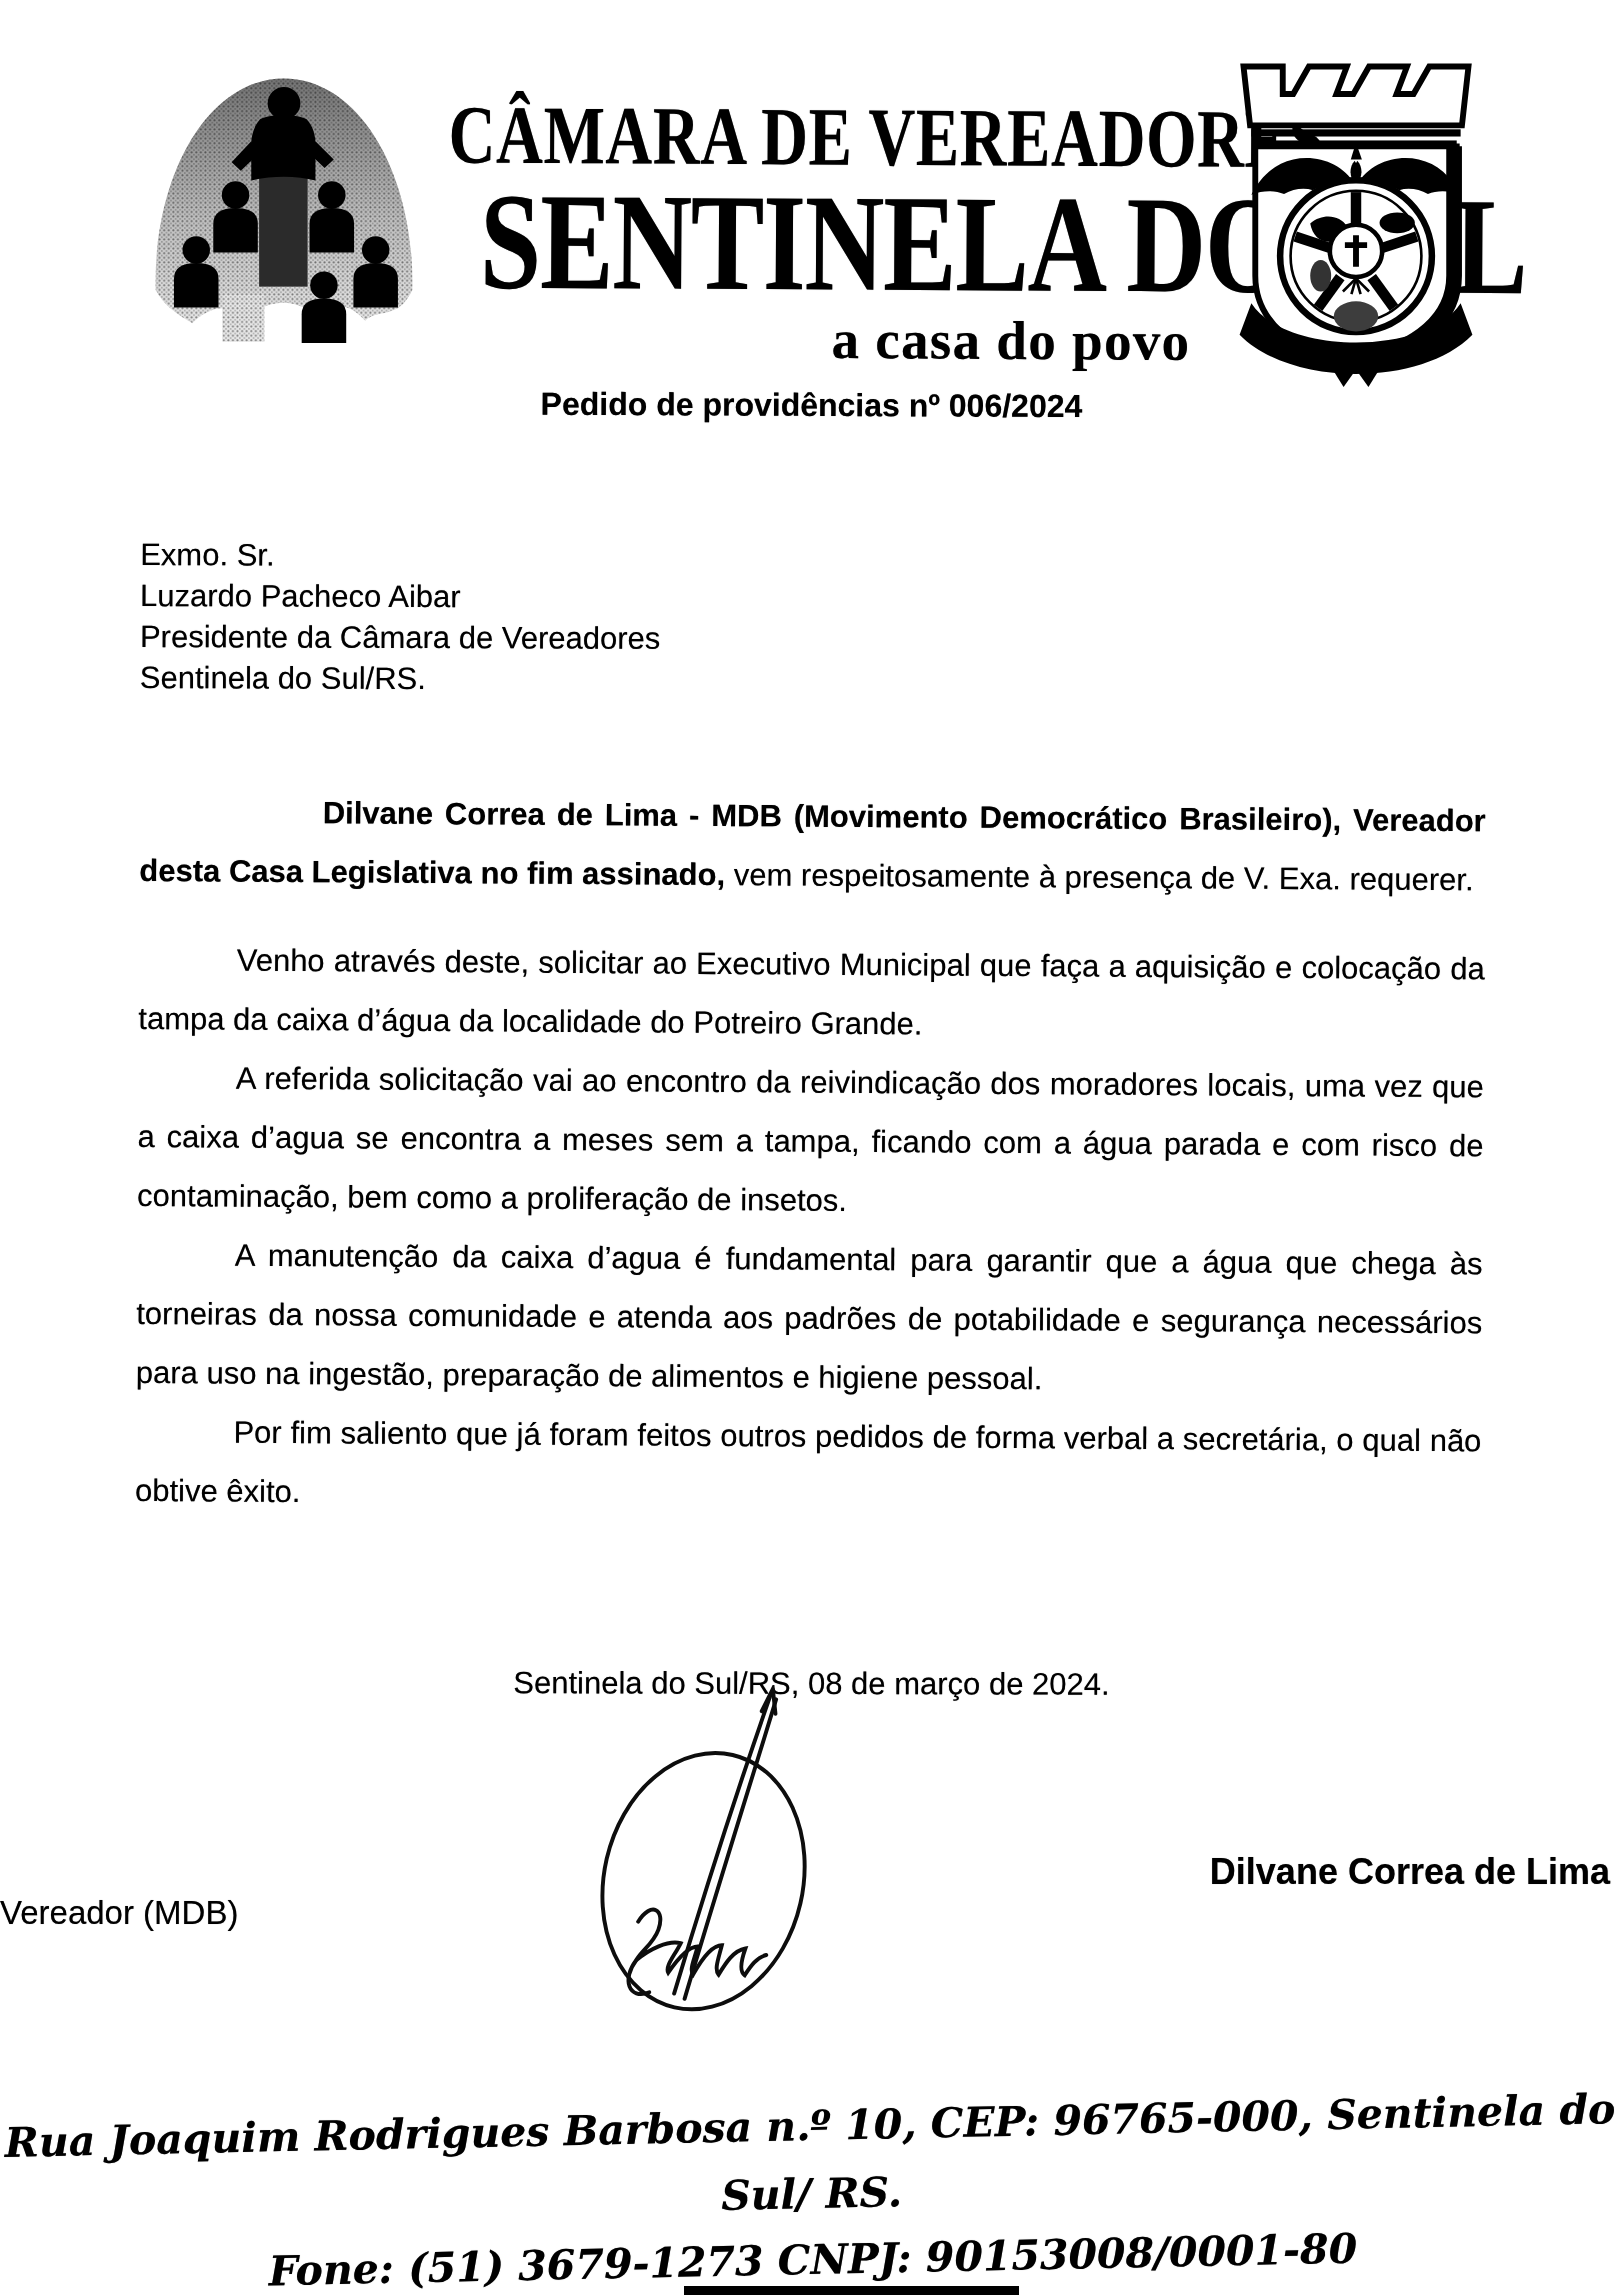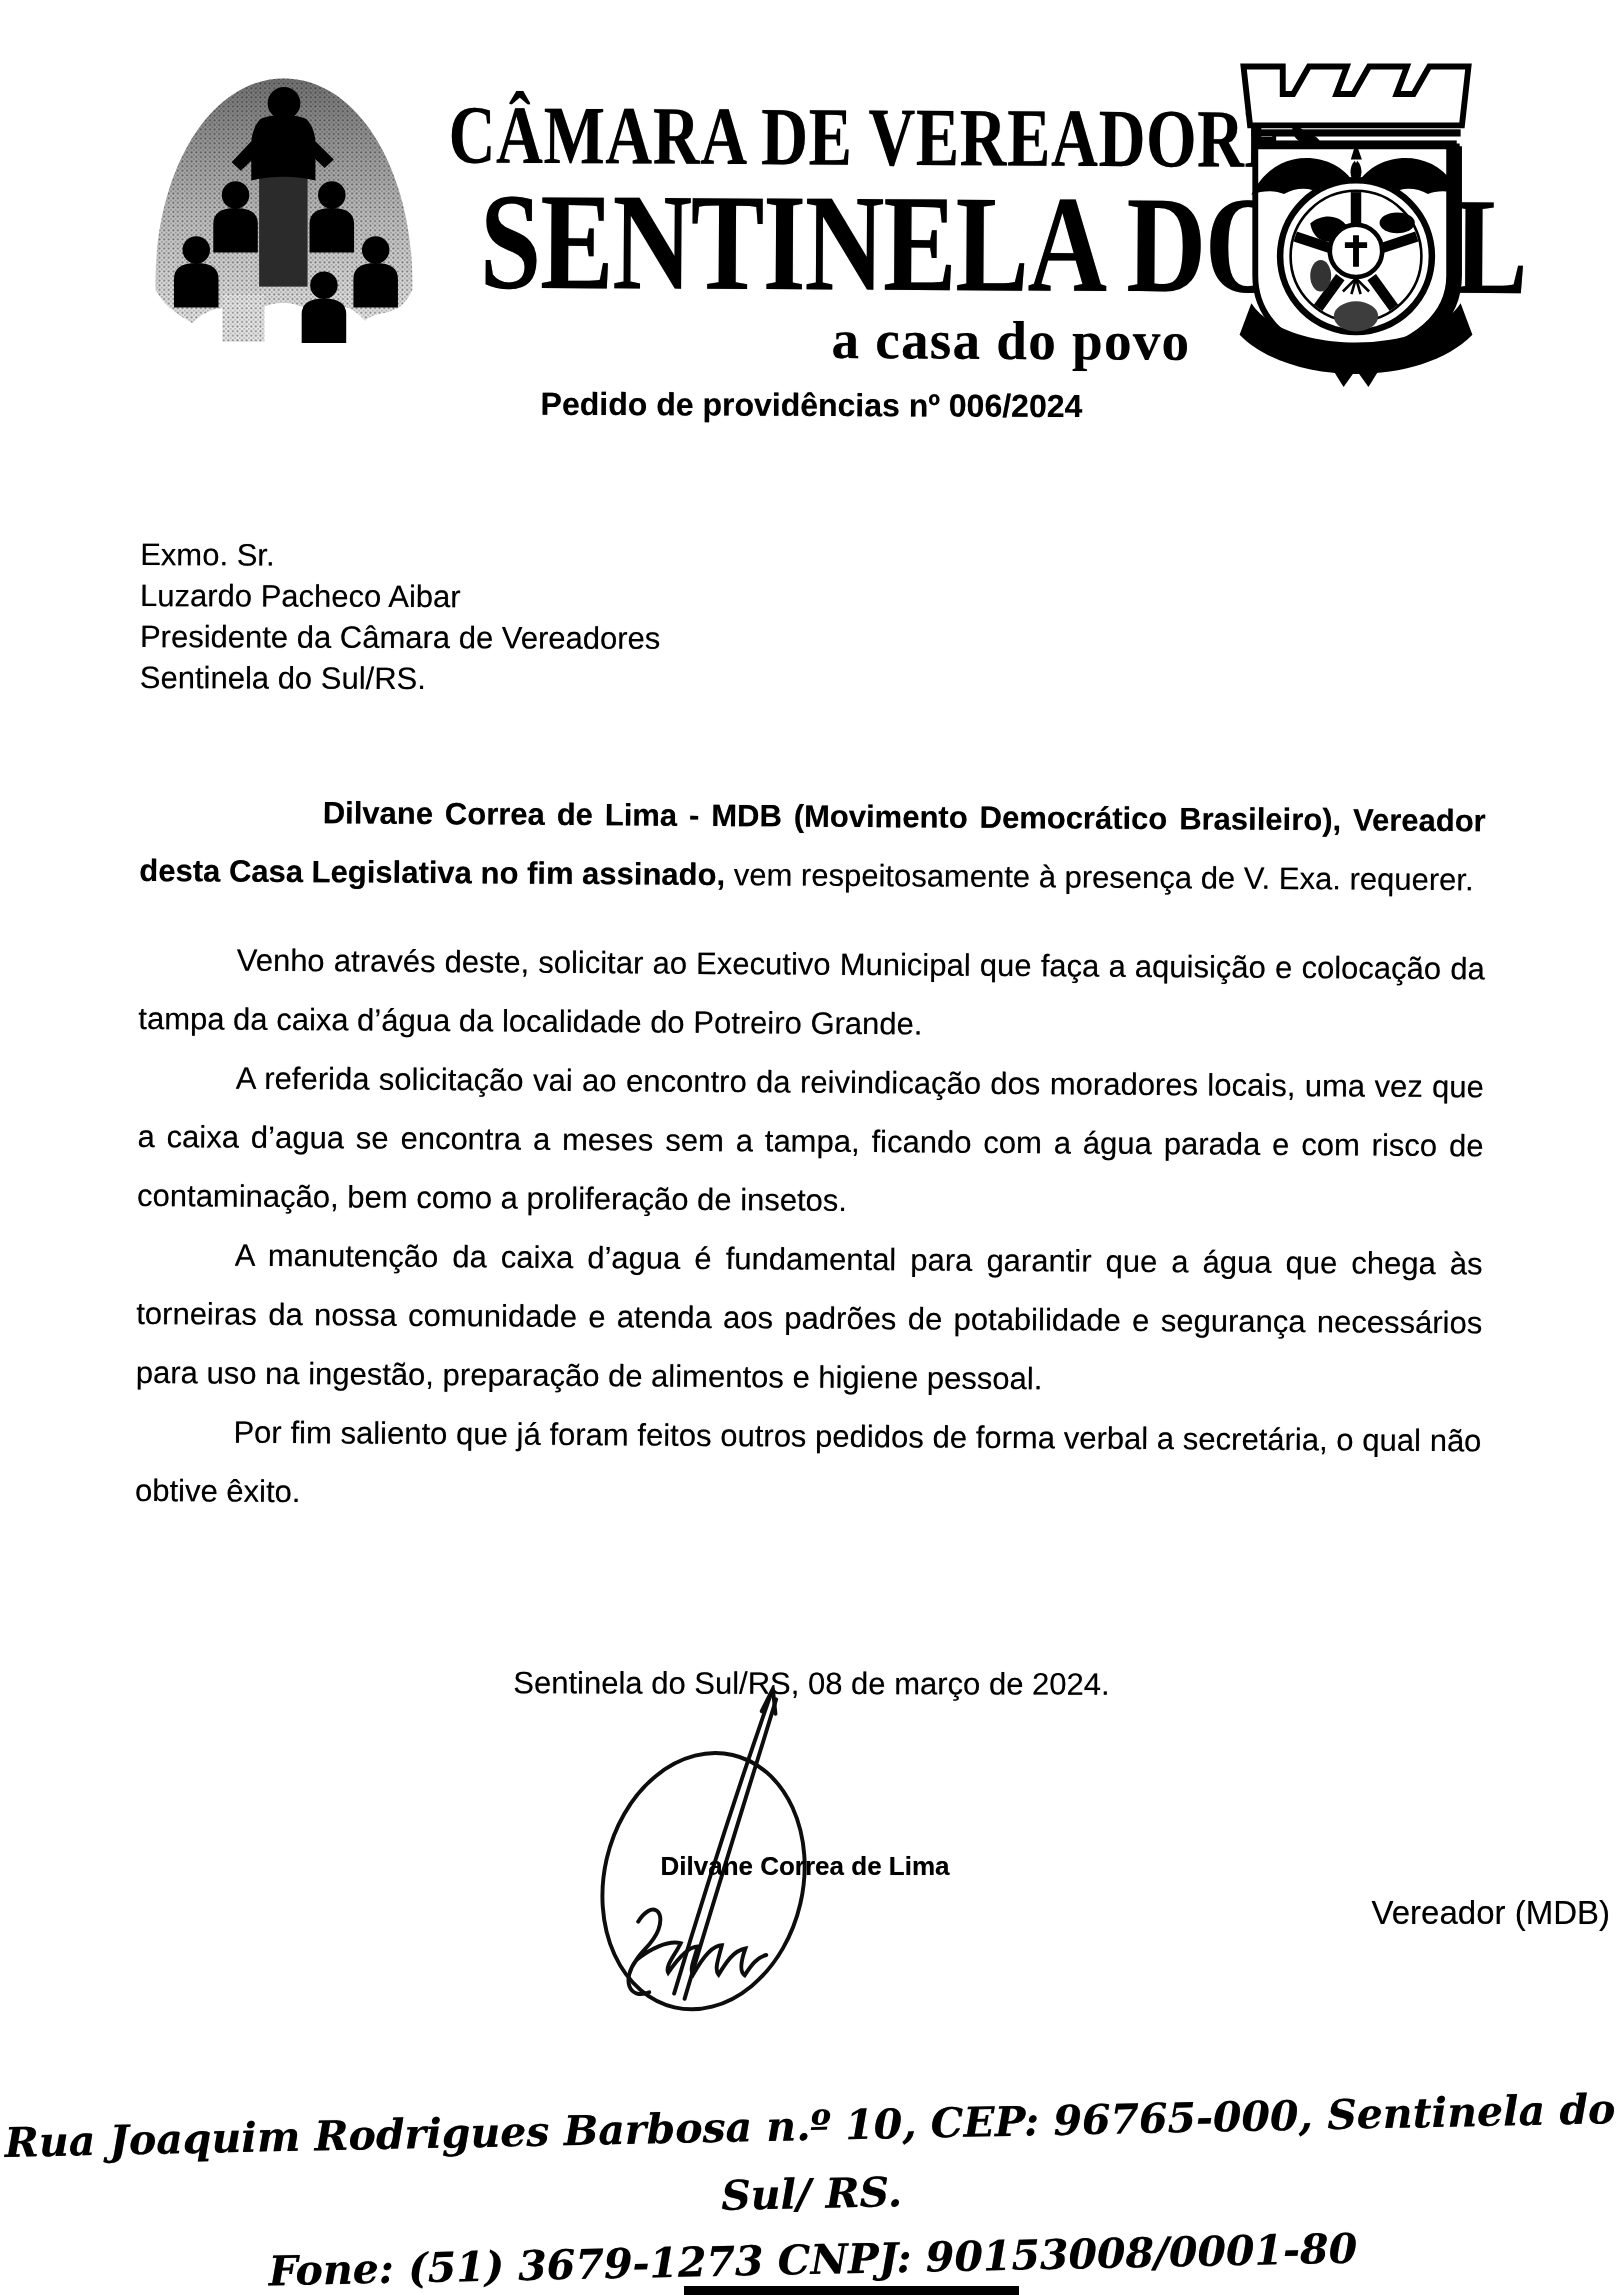--- a/index.html
+++ b/index.html
@@ -30,23 +30,23 @@
               transform-origin:0 0;}
   .body-block p{margin:0;}
   .p-intro{text-indent:183px;font-weight:normal;}
   .p-intro b{font-weight:bold;}
   .p-body{text-indent:98px;}
   .p-gap{margin-top:29.5px !important;}
 
   .dateline{position:absolute;left:0;top:1666px;width:1623px;text-align:center;
             font-size:31px;transform:rotate(0.15deg);}
   .signature-svg{position:absolute;left:576px;top:1685px;width:327px;height:340px;}
-  .signer-name{position:absolute;left:0;top:1851px;width:1610px;text-align:center;
-               font-size:26px;font-weight:bold;}
-  .signer-role{position:absolute;left:0;top:1894px;width:1610px;text-align:right;
+  .signer-name{position:absolute;left:0;top:1851px;width:1610px;text-align:right;
+               font-size:36px;font-weight:bold;}
+  .signer-role{position:absolute;left:0;top:1894px;width:1610px;text-align:left;
                font-size:33px;}
 
   .footer{position:absolute;left:0;top:2092px;width:1623px;text-align:center;
           font-family:"DejaVu Serif","Liberation Serif",serif;font-style:italic;font-weight:bold;
           transform:rotate(-1.2deg);}
   .footer-line1{font-size:41px;line-height:68px;}
   .footer-line2{font-size:41px;line-height:65px;}
 
   .scan-bar{position:absolute;left:684px;top:2286px;width:335px;height:9.8px;background:#000;}
 </style>

